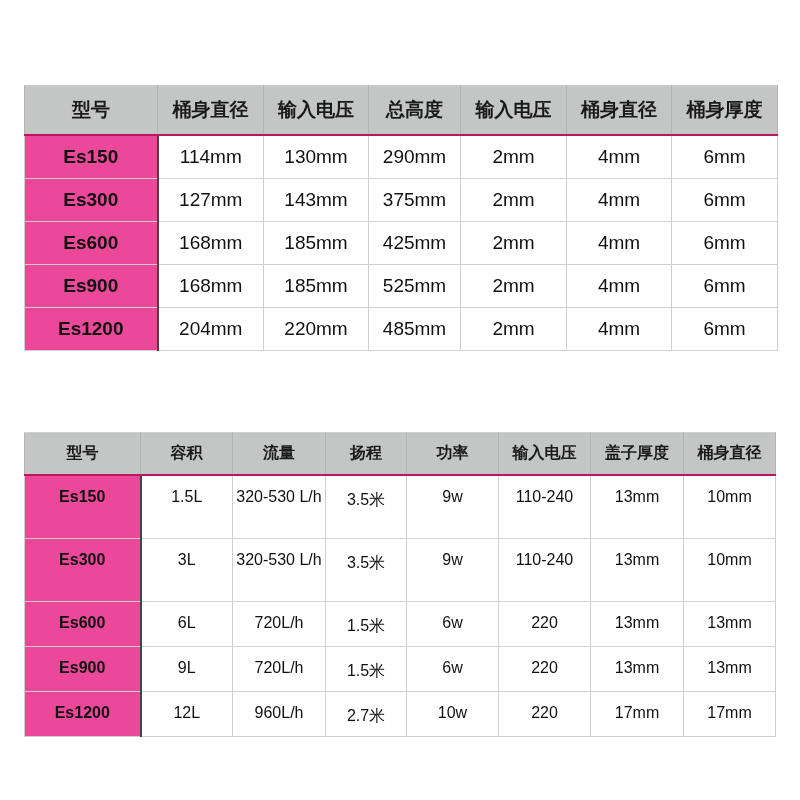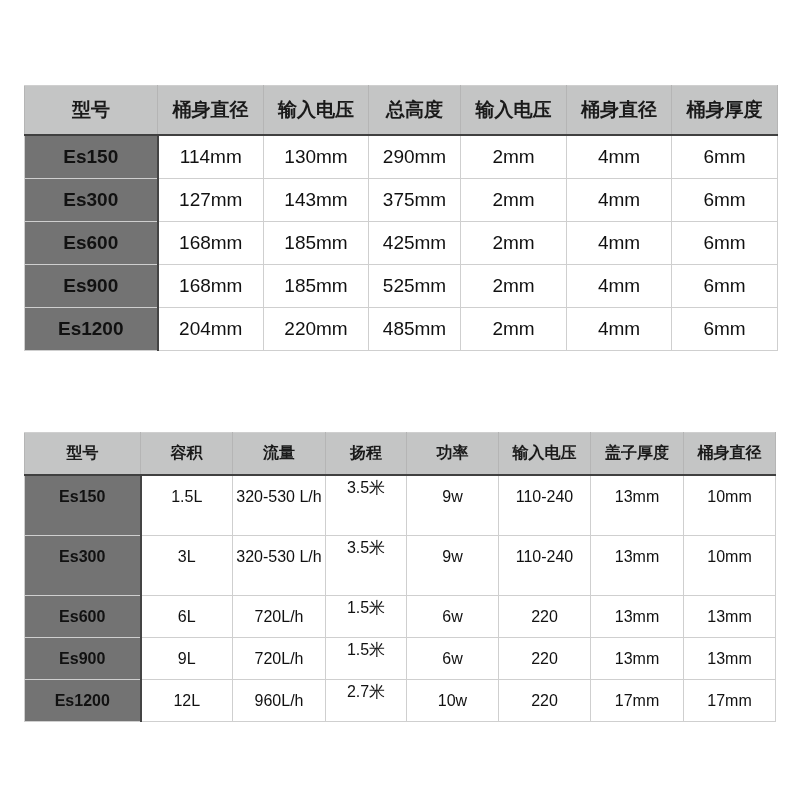--- a/index.html
+++ b/index.html
@@ -1,29 +1,29 @@
 <!DOCTYPE html>
 <html><head>
 <meta charset="utf-8">
 <style>
   html,body{margin:0;padding:0;background:#ffffff;}
   body{width:800px;height:800px;position:relative;overflow:hidden;font-family:"Liberation Sans","DejaVu Sans",sans-serif;color:#111;}
   table{position:absolute;border-collapse:collapse;table-layout:fixed;}
   td,th{border:1px solid #cfcfcf;text-align:center;padding:0;}
-  th{background:#c4c5c5;font-weight:bold;color:#1a1a1a;border-bottom:2px solid #404040;border-left-color:#b5b5b5;border-right-color:#b5b5b5;}
-  td.model{background:#737373;font-weight:bold;border-right:2px solid #444;}
+  th{background:#c4c5c5;font-weight:bold;color:#1a1a1a;border-bottom:2px solid #be185d;border-left-color:#b5b5b5;border-right-color:#b5b5b5;}
+  td.model{background:#ec4899;font-weight:bold;border-right:2px solid #444;}
   #t1{left:24px;top:85px;width:753px;}
   #t1 th{height:48px;font-size:19px;}
   #t1 td{height:42px;font-size:19px;}
   #t2{left:24px;top:432px;width:751px;}
   #t2 th{height:41px;font-size:16px;}
   #t2 td{font-size:16px;vertical-align:top;padding-top:10px;line-height:22px;}
   #t2 tr.tall td{height:49px;}
   #t2 tr.short td{height:31px;}
-  #t2 td.cjk{padding-top:1px;}
+  #t2 td.cjk{padding-top:13px;}
 </style>
 </head>
 <body>
 
 <table id="t1">
   <colgroup>
     <col style="width:133px">
       <col style="width:106px">
       <col style="width:105px">
       <col style="width:92px">

